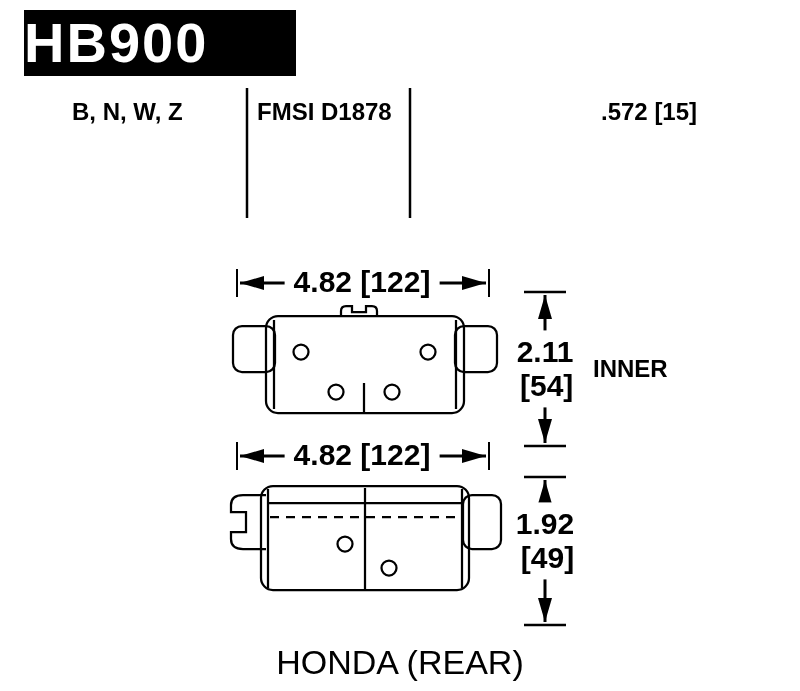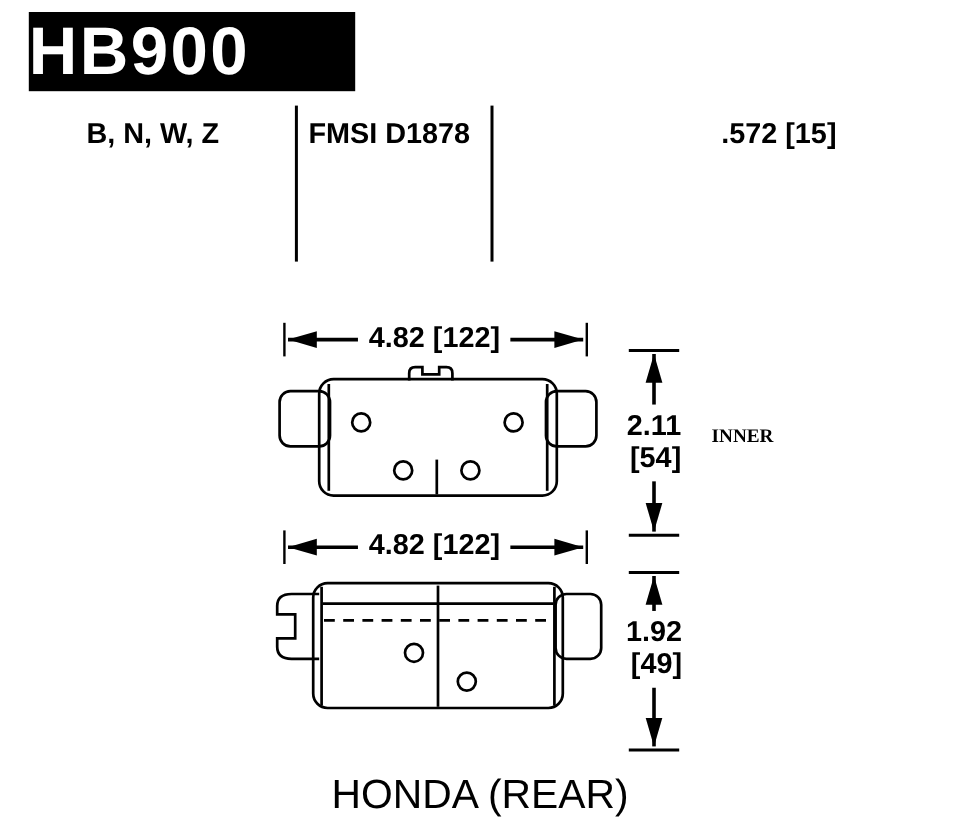--- a/index.html
+++ b/index.html
@@ -26,29 +26,29 @@
   }
 
   .txt { position:absolute; font-weight:bold; white-space:nowrap; color:#000; }
   .hdr { font-size:24px; }
   .compounds { left:72px;  top:98px; }
   .fmsi      { left:257px; top:98px; }
   .thickness { left:601px; top:98px; }
 
   .dim-text {
     position:absolute; transform:translate(-50%,-50%);
-    background:#ffffff; font-weight:bold; font-size:24px;
+    background:#ffffff; font-weight:bold; font-size:30px;
     padding:0 9px; white-space:nowrap;
   }
   .dim-text.vert {
     padding:5px 7px; text-align:right; line-height:1.12;
   }
   .dim-text.vert span { display:block; }
 
-  .side-label { font-size:16px;font-family:Liberation Serif, serif; }
+  .side-label { font-size:24px; }
   .label-inner { left:593px; top:355px; }
   .label-outer { left:593px; top:536px; }
 
   .footer {
     position:absolute; left:400px; top:643px; transform:translateX(-50%);
     font-size:34px; font-weight:normal; white-space:nowrap;
   }
 </style>
 </head>
 <body>

